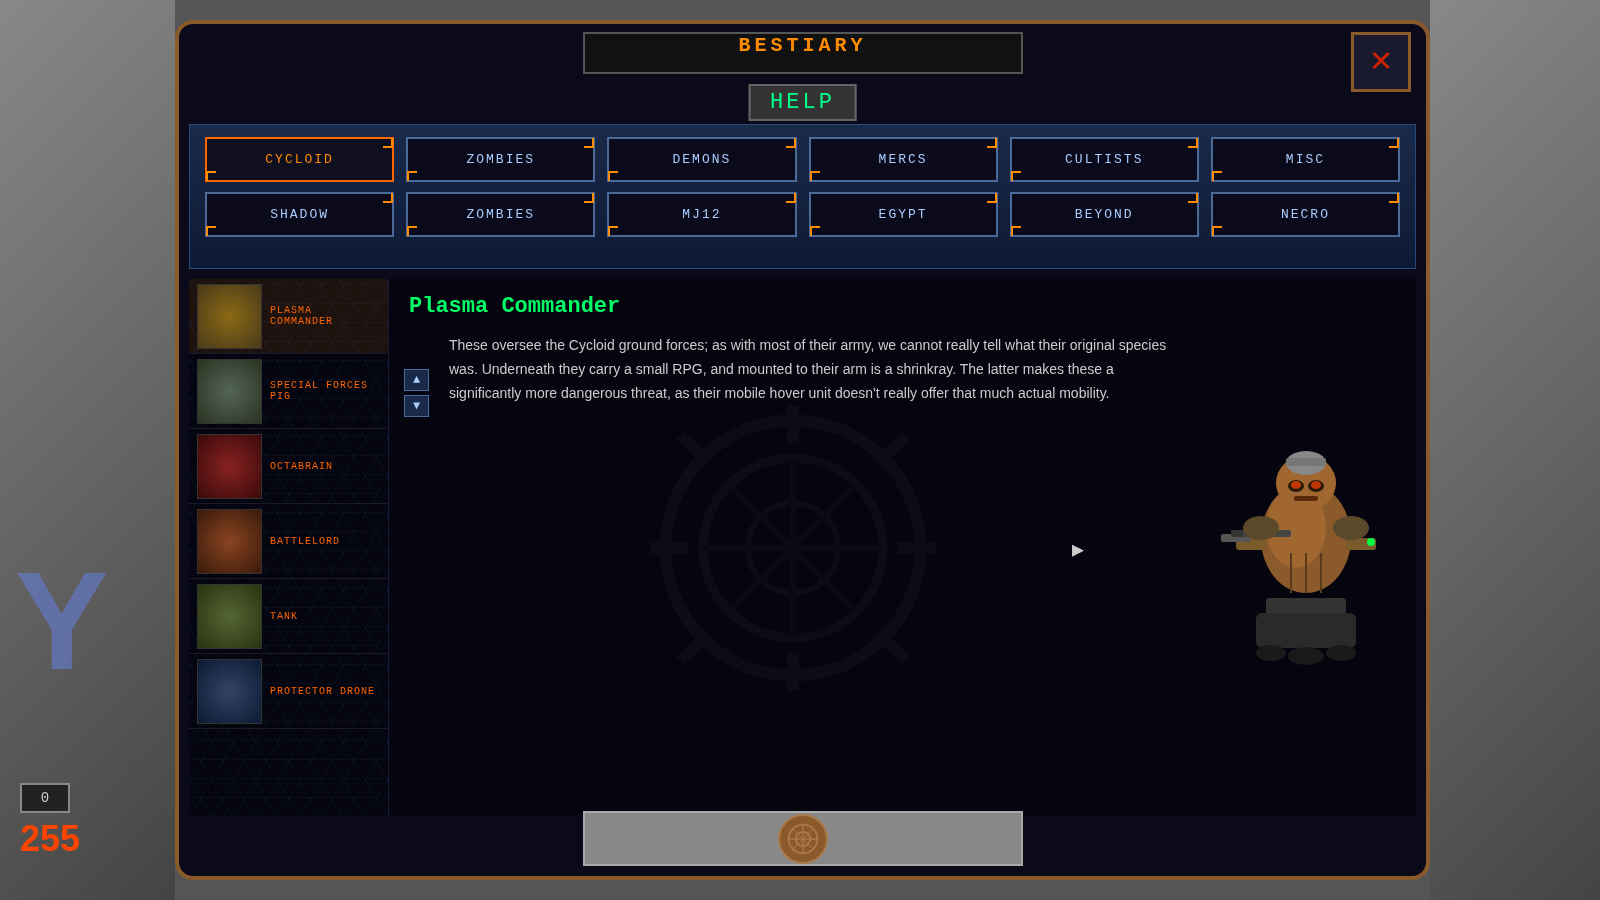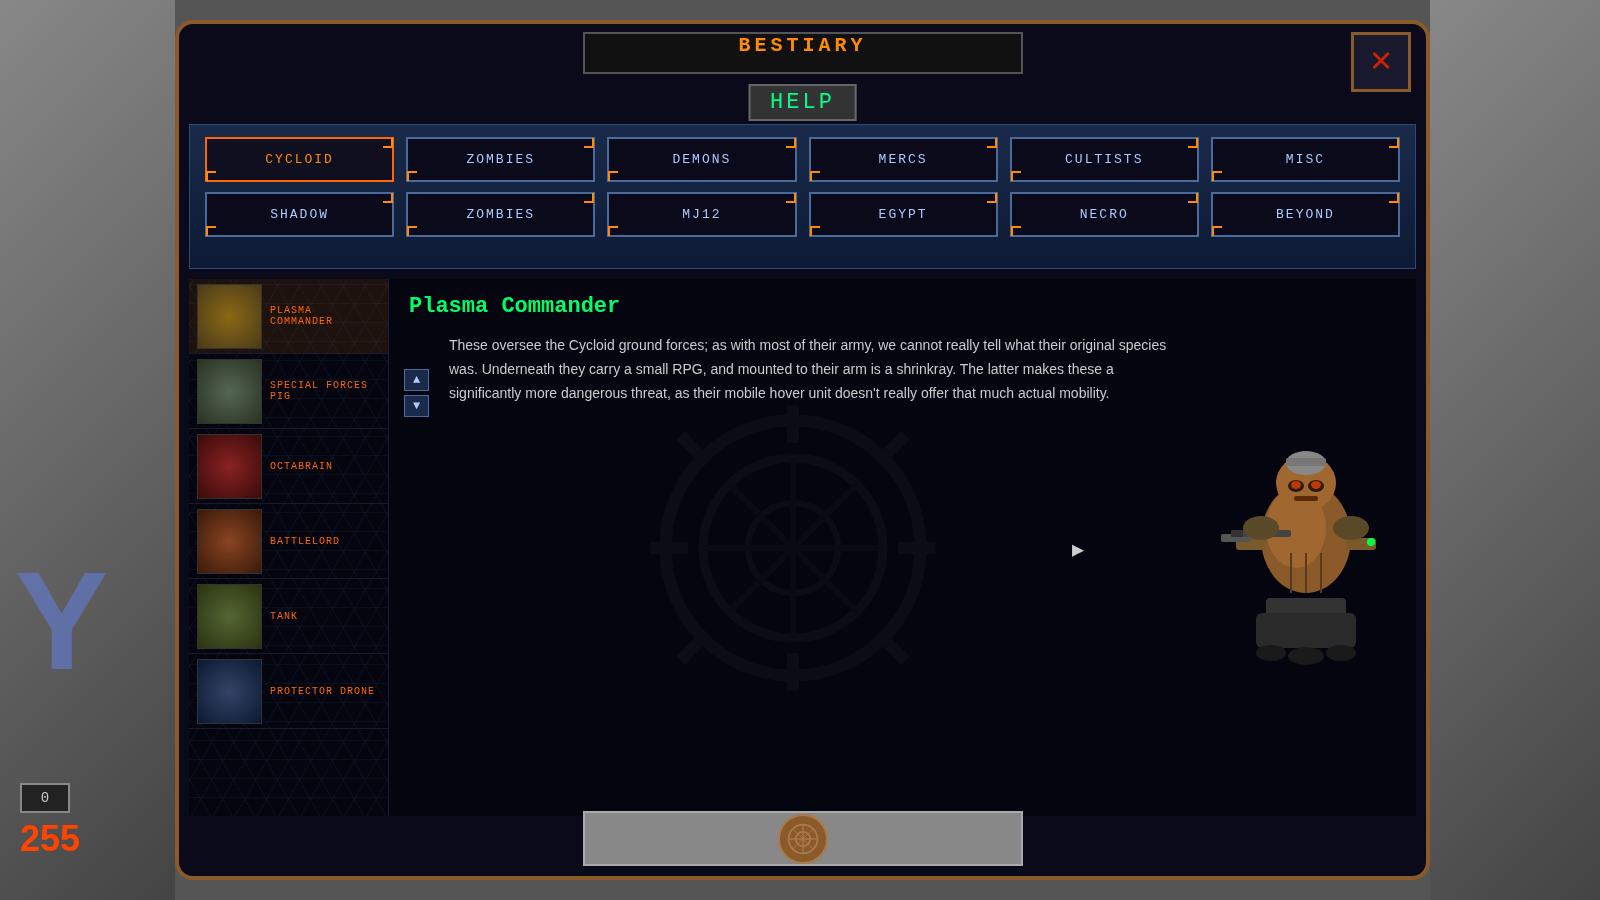--- a/index.html
+++ b/index.html
@@ -450,22 +450,22 @@
         <div class="tab-btn">DEMONS</div>
         <div class="tab-btn">MERCS</div>
         <div class="tab-btn">CULTISTS</div>
         <div class="tab-btn">MISC</div>
       </div>
     <div class="tab-row" id="tab-row-2">
         <div class="tab-btn">SHADOW</div>
         <div class="tab-btn">ZOMBIES</div>
         <div class="tab-btn">MJ12</div>
         <div class="tab-btn">EGYPT</div>
+        <div class="tab-btn">BEYOND</div>
         <div class="tab-btn">NECRO</div>
-        <div class="tab-btn">BEYOND</div>
       </div>
   </div>
 
   <div class="armor-type">ARMOR TYPE: ALL</div>
 
   <div class="content-area">
 
     <div class="monster-list" id="monster-list">
         <div class="monster-item selected">
           <div class="monster-portrait portrait-plasma"></div>

